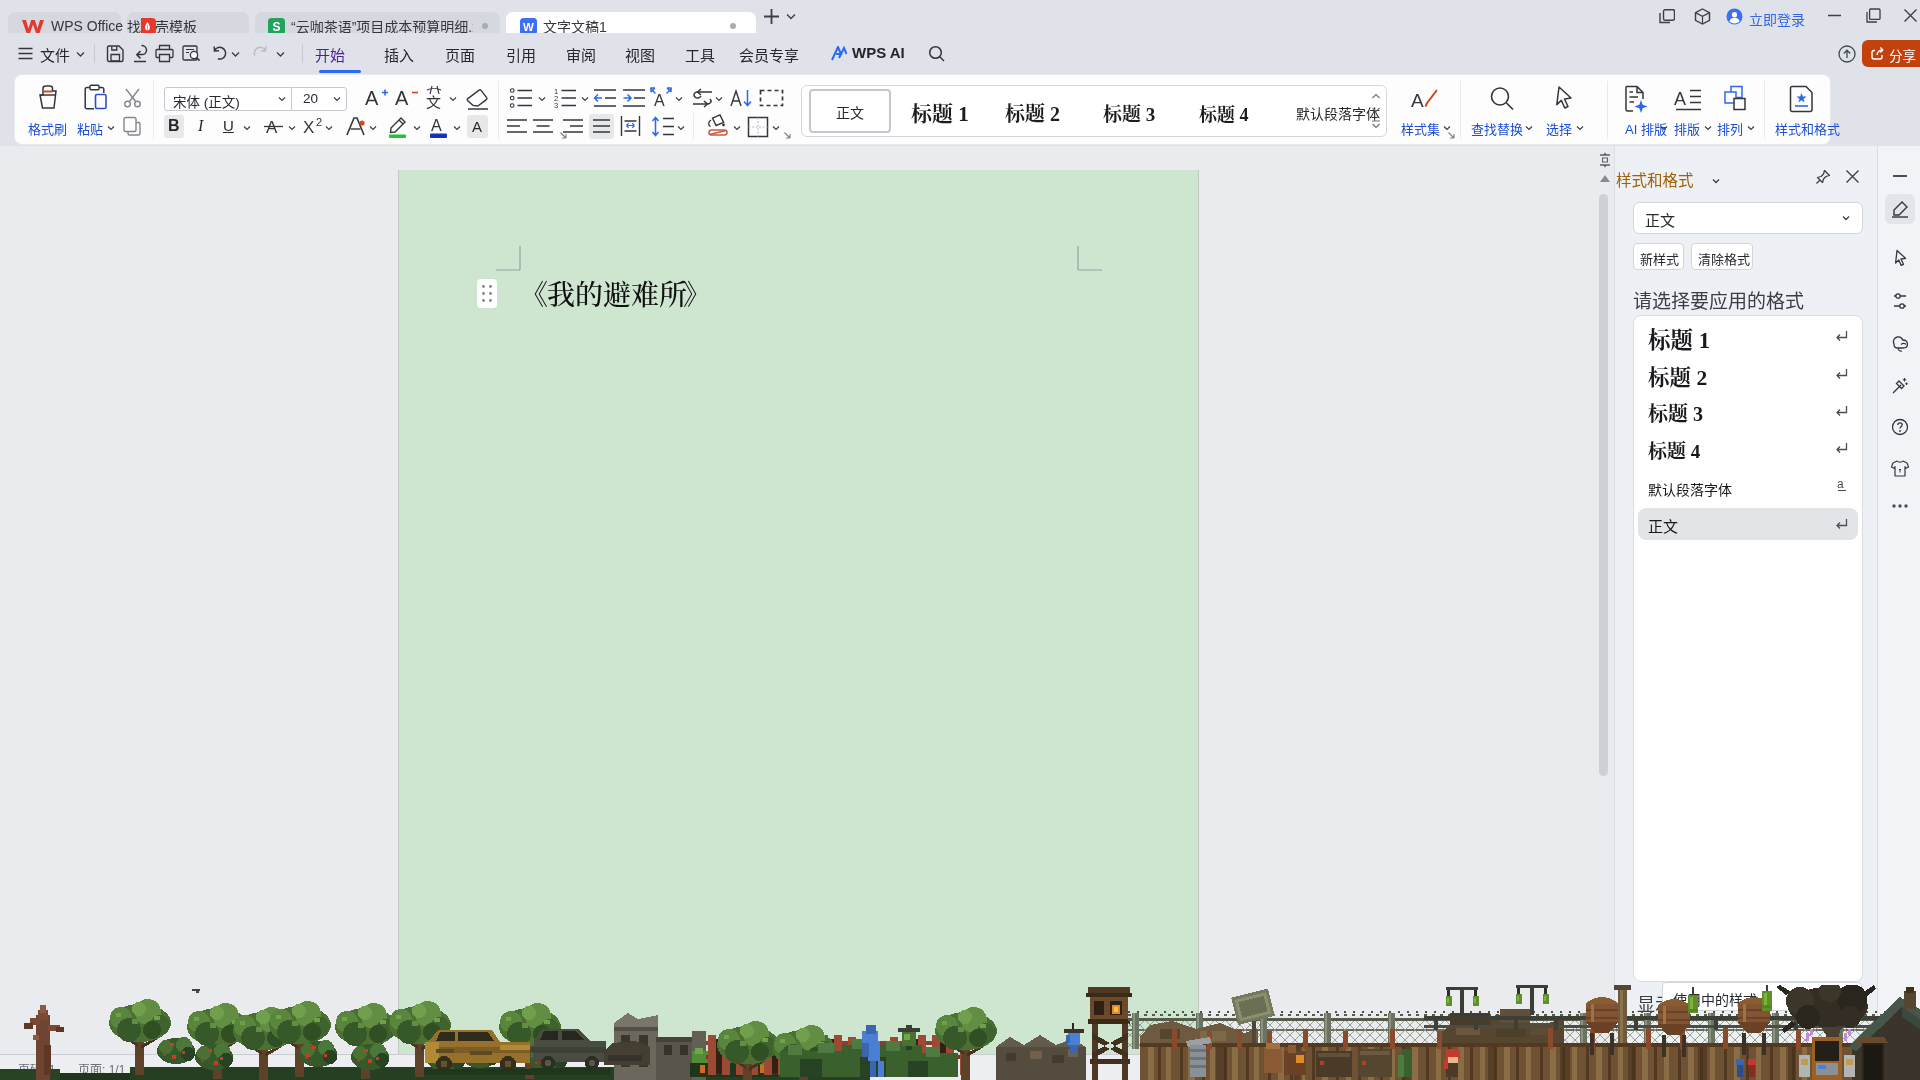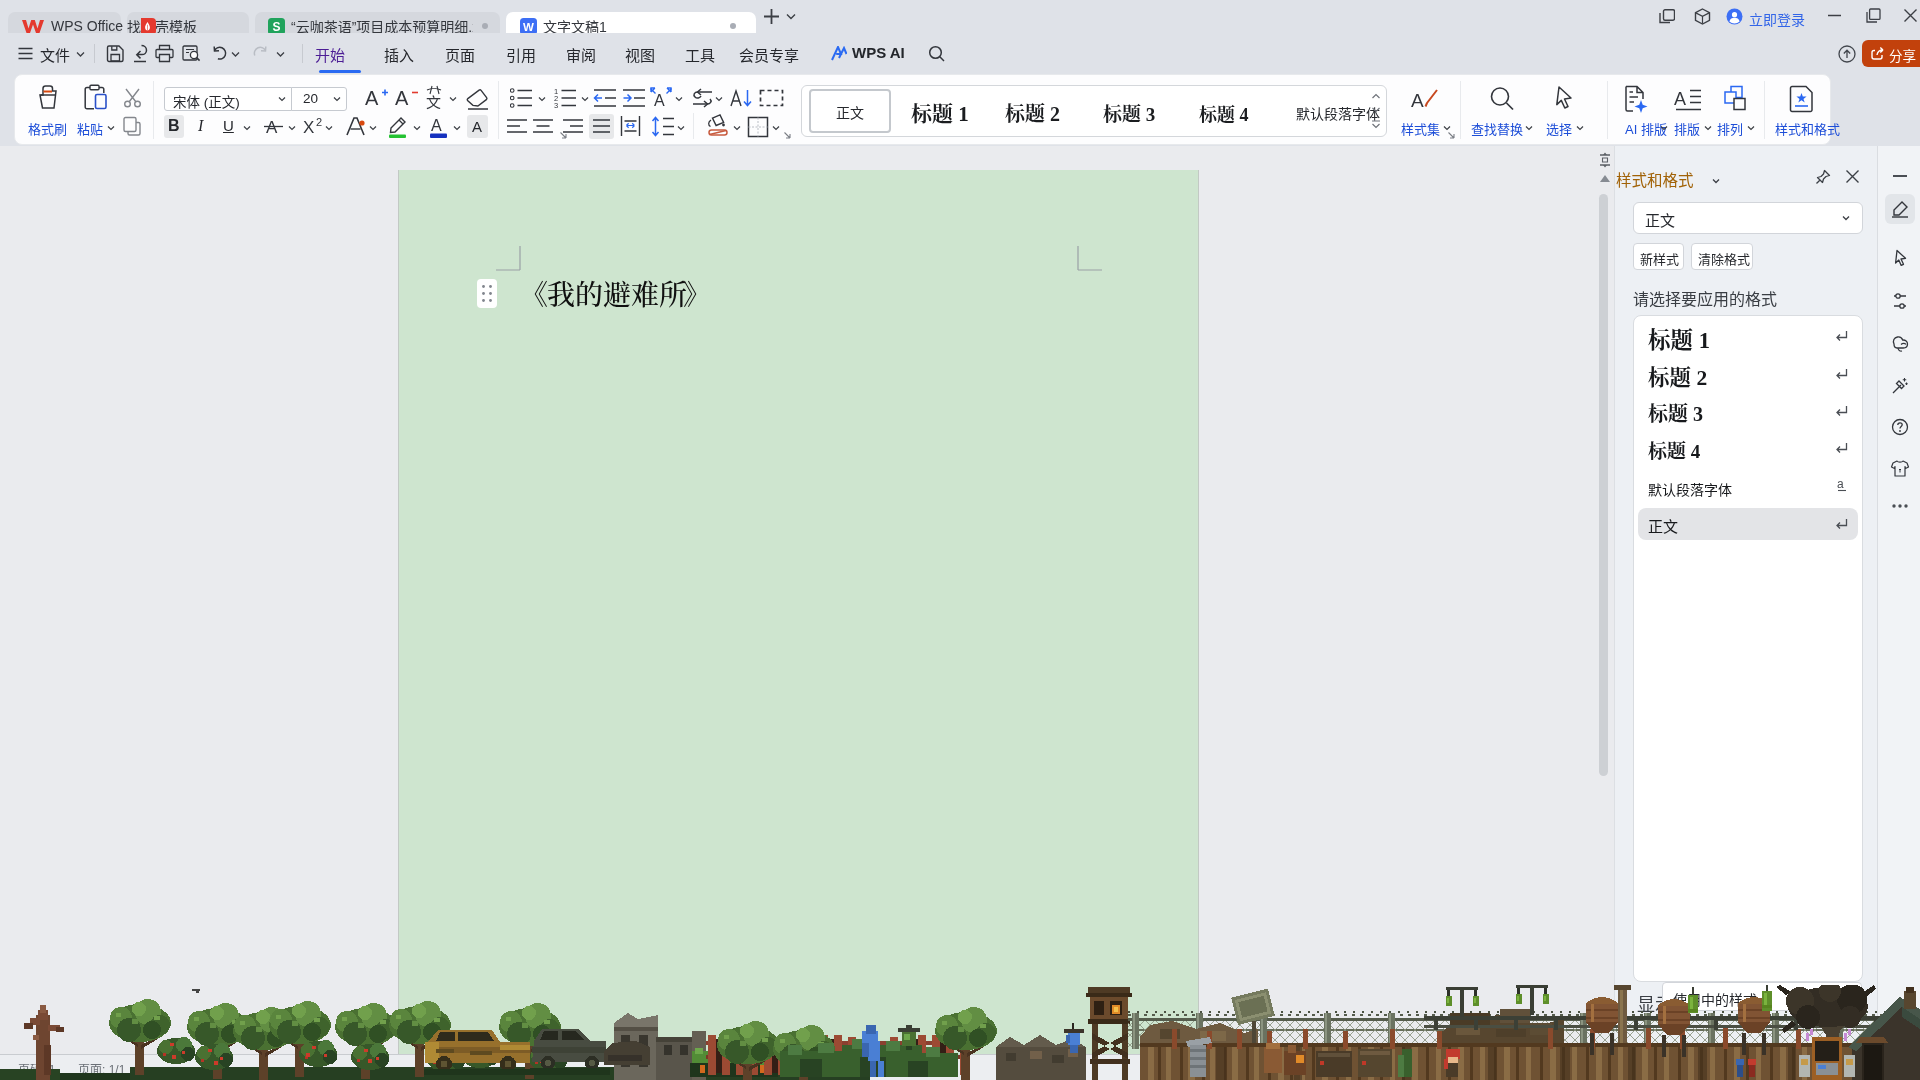--- a/index.html
+++ b/index.html
@@ -519,21 +519,21 @@
     </svg>
     <div class="whitebox" style="left:18px;top:56px;width:230px;height:32px;border-radius:6px"></div>
     <span class="abs" style="left:30px;top:63px;font-size:15px;color:#26282d">正文</span>
     <svg class="chev" style="left:227px;top:68px" viewBox="0 0 8 8">
       <path d="M1 2.5 L4 5.5 L7 2.5" stroke="#3c3f45" stroke-width="1.3" fill="none"></path>
     </svg>
     <div class="whitebox" style="left:18px;top:97px;width:51px;height:27px;border-radius:4px"></div>
     <span class="abs" style="left:25px;top:103px;font-size:13px;color:#26282d">新样式</span>
     <div class="whitebox" style="left:76px;top:97px;width:62px;height:27px;border-radius:4px"></div>
     <span class="abs" style="left:83px;top:103px;font-size:13px;color:#26282d">清除格式</span>
-    <span class="abs" style="left:18px;top:140px;font-size:16px;color:#3a3e44">请选择要应用的格式</span>
+    <span class="abs" style="left:18px;top:140px;font-size:19px;color:#3a3e44">请选择要应用的格式</span>
     <div class="whitebox" style="left:18px;top:169px;width:230px;height:667px;border-radius:8px;border-color:#d9dce0"></div>
     <span class="abs" style="left:33px;top:176px;font-size:22.5px;font-weight:bold;color:#17191c;font-family:'Liberation Serif','Noto Serif CJK SC',serif">标题 1</span>
     <svg class="abs" style="left:219px;top:183px" width="15" height="14" viewBox="0 0 15 14">
       <path d="M12.5 2 V8.5 H3 M6 5.5 L3 8.5 L6 11.5" fill="none" stroke="#4a4e54" stroke-width="1.3"></path>
     </svg>
     <span class="abs" style="left:33px;top:214px;font-size:21.5px;font-weight:bold;color:#17191c;font-family:'Liberation Serif','Noto Serif CJK SC',serif">标题 2</span>
     <svg class="abs" style="left:219px;top:221px" width="15" height="14" viewBox="0 0 15 14">
       <path d="M12.5 2 V8.5 H3 M6 5.5 L3 8.5 L6 11.5" fill="none" stroke="#4a4e54" stroke-width="1.3"></path>
     </svg>
     <span class="abs" style="left:33px;top:252px;font-size:20px;font-weight:bold;color:#17191c;font-family:'Liberation Serif','Noto Serif CJK SC',serif">标题 3</span>

